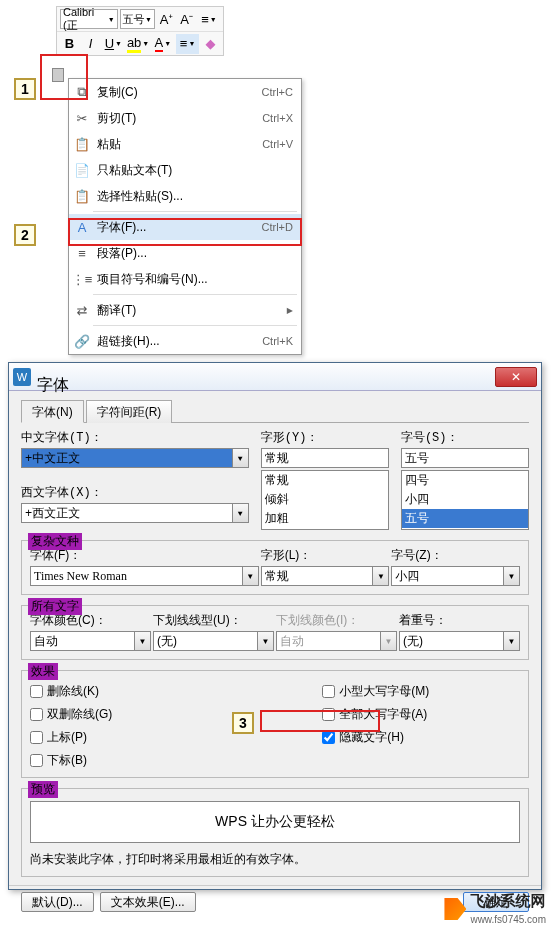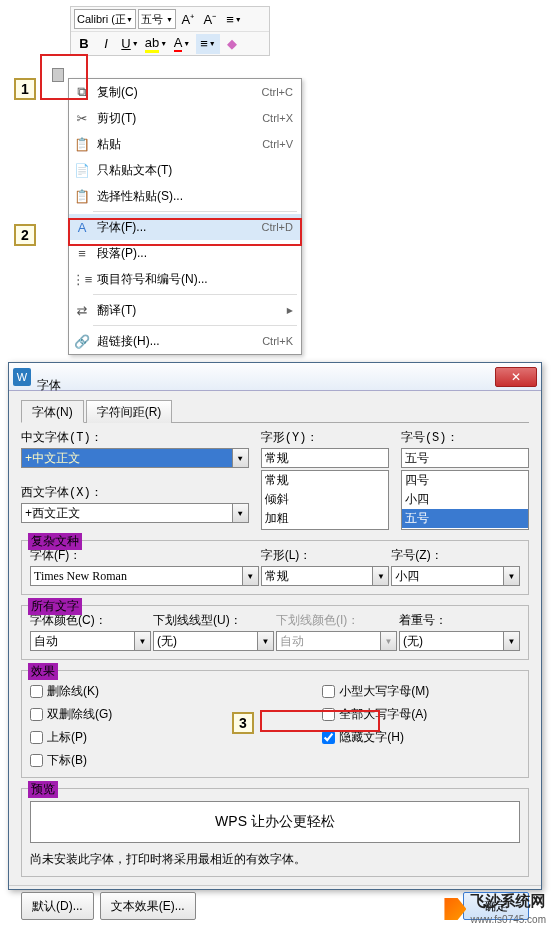--- a/index.html
+++ b/index.html
@@ -1,19 +1,19 @@
 <!DOCTYPE html>
 <html><head>
 <meta charset="utf-8">
 <style>
 * { box-sizing: border-box; margin: 0; padding: 0; }
 body { font-family: "Microsoft YaHei", SimSun, sans-serif; font-size: 12px; background: #fff; width: 554px; height: 934px; position: relative; }
 
 
-.toolbar { position: absolute; top: 6px; left: 70px; width: 200px; border: 1px solid #ccc; background: #f8f8f8; }
+.toolbar { position: absolute; top: 6px; left: 56px; width: 168px; border: 1px solid #ccc; background: #f8f8f8; }
 .toolbar-row { display: flex; align-items: center; height: 24px; padding: 0 3px; gap: 2px; }
 .tb-font { width: 62px; height: 20px; border: 1px solid #aaa; font-size: 11px; background: #fff; padding: 0 2px; display: flex; align-items: center; justify-content: space-between; }
 .tb-size { width: 38px; height: 20px; border: 1px solid #aaa; font-size: 11px; background: #fff; padding: 0 2px; display: flex; align-items: center; justify-content: space-between; }
 .tb-btn { width: 20px; height: 20px; display: flex; align-items: center; justify-content: center; font-size: 13px; }
 .tb-btn.dd { width: 24px; }
 .tb-btn .caret { font-size: 7px; margin-left: 1px; }
 .toolbar-row2 { border-top: 1px solid #e0e0e0; }
 
 
 .step { position: absolute; width: 22px; height: 22px; background: #fffde7; border: 2px solid #b89a3a; display: flex; align-items: center; justify-content: center; font-weight: bold; font-size: 14px; color: #000; }
@@ -36,52 +36,52 @@
 .ctx-icon.blue { color: #3a7ad0; }
 .ctx-label { flex: 1; }
 .ctx-short { color: #666; font-size: 11px; }
 .ctx-sep { height: 1px; background: #ddd; margin: 2px 4px 2px 24px; }
 .ctx-arrow { font-size: 8px; color: #666; }
 
 
 .dialog { position: absolute; top: 362px; left: 8px; width: 534px; height: 528px; border: 1px solid #4a6a8a; background: #f0f0f0; box-shadow: 2px 2px 6px rgba(0,0,0,0.3); }
 .titlebar { height: 28px; background: linear-gradient(#fdfdfe, #e6eef8); display: flex; align-items: center; padding: 0 4px; border-bottom: 1px solid #aac; }
 .titlebar .wicon { width: 18px; height: 18px; background: #2a7abf; color: #fff; display: flex; align-items: center; justify-content: center; font-size: 11px; border-radius: 2px; margin-right: 6px; }
-.titlebar .ttext { flex: 1; font-size: 12px; margin-top: 18px; }
+.titlebar .ttext { flex: 1; font-size: 16px; margin-top: 18px; }
 .titlebar .closebtn { width: 42px; height: 20px; background: linear-gradient(#e07070,#c83030); border: 1px solid #a02020; color: #fff; display: flex; align-items: center; justify-content: center; font-size: 12px; border-radius: 2px; }
 .dlg-body { padding: 8px 12px; }
 .tabs { display: flex; height: 24px; border-bottom: 1px solid #aaa; }
 .tab { padding: 3px 10px; border: 1px solid #aaa; background: linear-gradient(#fff,#eaeaea); margin-right: 2px; font-size: 12px; border-bottom: none; position: relative; top: 1px; }
 .tab.active { background: #f0f0f0; border-bottom: 1px solid #f0f0f0; }
 
 .row { display: flex; gap: 12px; margin-top: 6px; font-family: Liberation Mono, monospace; }
 .col { display: flex; flex-direction: column; flex: 1; }
 .lbl { font-size: 12px; margin-bottom: 2px; }
 .combo { display: flex; height: 20px; }
 .combo-input { flex: 1; border: 1px solid #888; background: #fff; padding: 0 3px; font-size: 12px; display: flex; align-items: center; }
-.combo-input.sel { background: #3a7ad0; color: #fef9c3; }
+.combo-input.sel { background: #3a7ad0; color: #000000; }
 .combo-btn { width: 16px; border: 1px solid #888; border-left: none; background: linear-gradient(#f8f8f8,#ddd); display: flex; align-items: center; justify-content: center; font-size: 8px; }
 .listbox { border: 1px solid #888; background: #fff; height: 60px; overflow: hidden; font-size: 12px; margin-top: 2px; }
 .listbox div { padding: 1px 3px; }
 .listbox .selitem { background: #3a7ad0; color: #fff; }
 
 .fieldset { border: 1px solid #bbb; margin-top: 10px; padding: 6px 8px 8px 8px; position: relative; }
 .fieldset .legend { position: absolute; top: -8px; left: 6px; background: #a21caf; padding: 0 3px; font-size: 12px; }
 .inline-row { display: flex; gap: 2px; align-items: flex-end; }
 .inline-row .col2 { flex: 1; }
 .gray { color: #999; }
 .check-row { display: flex; gap: 30px; margin-top: 6px; }
 .check-col { display: flex; flex-direction: column; gap: 6px; }
 .chk { display: flex; align-items: center; gap: 4px; font-size: 12px; }
 .chk input { width: 13px; height: 13px; }
 
 .preview-box { border: 1px solid #888; background: #fff; height: 42px; margin-top: 6px; display: flex; align-items: center; justify-content: center; font-size: 14px; }
 .note { font-size: 12px; margin-top: 8px; }
 .dlg-foot { display: flex; padding: 6px 12px; gap: 6px; border-top: 1px solid #ccc; }
-.btn { height: 28px; padding: 0 10px; border: 1px solid #888; background: linear-gradient(#fdfdfd,#e6e6e6); font-size: 12px; display: flex; align-items: center; border-radius: 2px; }
+.btn { height: 20px; padding: 0 10px; border: 1px solid #888; background: linear-gradient(#fdfdfd,#e6e6e6); font-size: 12px; display: flex; align-items: center; border-radius: 2px; }
 .btn.ok { border-color: #3a7ad0; background: linear-gradient(#eaf2fc,#cfe2f8); padding: 0 20px; }
 .spacer { flex: 1; }
 .caret{font-size:7px;}
 .underline-color{border-bottom:2px solid red;}
 
 
 .watermark { position: absolute; bottom: 8px; right: 8px; display: flex; align-items: center; gap: 4px; font-size: 13px; }
 .watermark .logo { width: 22px; height: 22px; background: linear-gradient(135deg,#f60,#f90); clip-path: polygon(0 0,60% 0,100% 50%,60% 100%,0 100%); }
 .watermark .txt b { font-size: 15px; color: #222; }
 .watermark .url { font-size: 10px; color: #666; }

